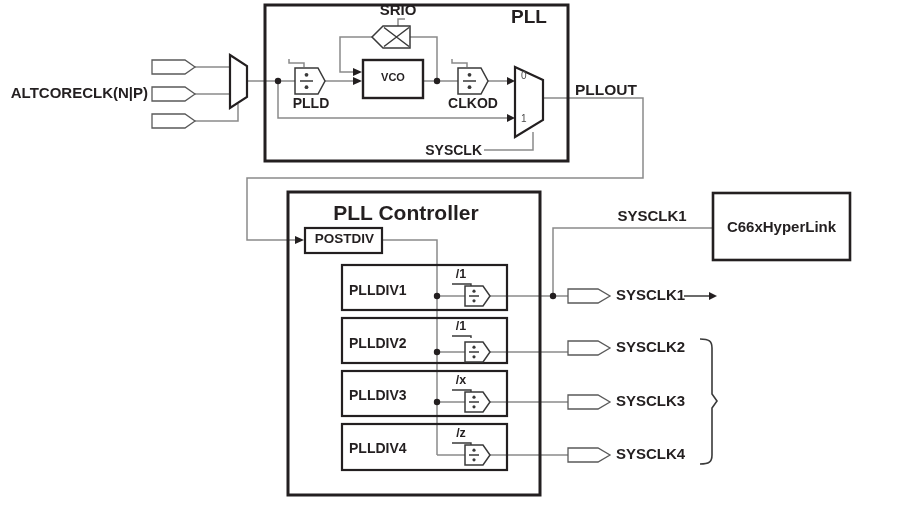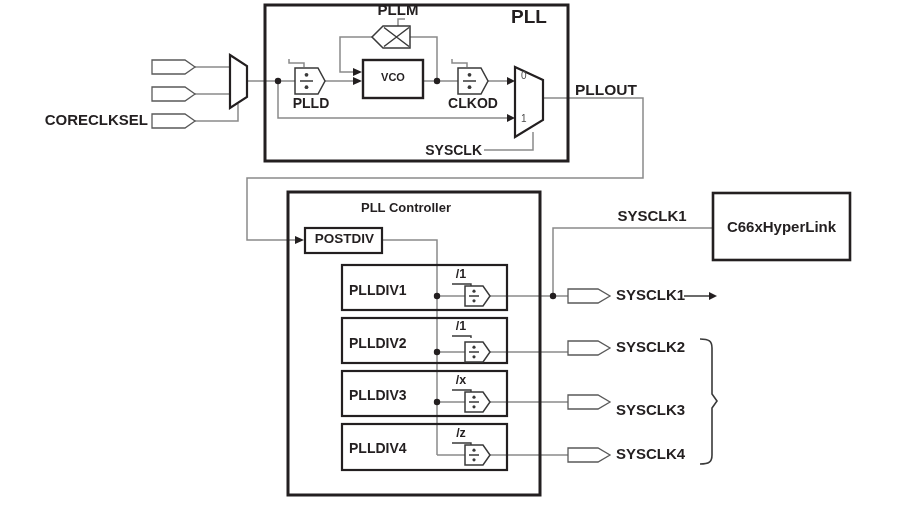--- a/index.html
+++ b/index.html
@@ -126,46 +126,46 @@
       <polygon points="353,77 353,85 362,81"></polygon>
       <polygon points="507,77 507,85 515,81"></polygon>
       <polygon points="507,114 507,122 515,118"></polygon>
       <polygon points="295,236 295,244 304,240"></polygon>
       <polygon points="709,292 709,300 717,296"></polygon>
     </g>
 
     <path d="M700,339 C709,339 712,341 712,348 L712,394 L717,401 L712,408 L712,455 C712,462 709,464 700,464" stroke="#3a3a3a" stroke-width="1.6" fill="none"></path>
   </svg>
 
-  <div class="lbl rt" style="left:0;width:148px;top:112px;font-size:15px;">CORECLKSEL</div>
+  <div class="lbl rt" style="left:0;width:148px;top:85px;font-size:15px;">ALTCORECLK(N|P)</div>
 
   <div class="lbl ctr" style="left:494px;top:7px;width:70px;font-size:19px;">PLL</div>
-  <div class="lbl ctr" style="left:368px;top:2px;width:60px;font-size:15px;">PLLM</div>
+  <div class="lbl ctr" style="left:368px;top:2px;width:60px;font-size:15px;">SRIO</div>
   <div class="lbl ctr" style="left:363px;top:71px;width:60px;font-size:11px;">VCO</div>
   <div class="lbl ctr" style="left:282px;top:96px;width:58px;font-size:14px;">PLLD</div>
   <div class="lbl ctr" style="left:444px;top:96px;width:58px;font-size:14px;">CLKOD</div>
   <div class="lbl rt" style="left:420px;top:143px;width:62px;font-size:14px;">SYSCLK</div>
   <div class="lbl muxnum" style="left:521px;top:70px;font-size:10px;">0</div>
   <div class="lbl muxnum" style="left:521px;top:113px;font-size:10px;">1</div>
   <div class="lbl ctr" style="left:570px;top:81px;width:72px;font-size:15.5px;">PLLOUT</div>
 
-  <div class="lbl ctr" style="left:288px;top:201px;width:236px;font-size:13px;">PLL Controller</div>
+  <div class="lbl ctr" style="left:288px;top:201px;width:236px;font-size:21px;">PLL Controller</div>
   <div class="lbl ctr" style="left:305px;top:232px;width:79px;font-size:13.5px;">POSTDIV</div>
   <div class="lbl" style="left:349px;top:283px;font-size:14px;">PLLDIV1</div>
   <div class="lbl" style="left:349px;top:336px;font-size:14px;">PLLDIV2</div>
   <div class="lbl" style="left:349px;top:388px;font-size:14px;">PLLDIV3</div>
   <div class="lbl" style="left:349px;top:441px;font-size:14px;">PLLDIV4</div>
   <div class="lbl ctr" style="left:449px;top:268px;width:24px;font-size:12.5px;">/1</div>
   <div class="lbl ctr" style="left:449px;top:320px;width:24px;font-size:12.5px;">/1</div>
   <div class="lbl ctr" style="left:449px;top:374px;width:24px;font-size:12.5px;">/x</div>
   <div class="lbl ctr" style="left:449px;top:427px;width:24px;font-size:12.5px;">/z</div>
 
   <div class="lbl" style="left:616px;top:287px;font-size:15px;">SYSCLK1</div>
   <div class="lbl" style="left:616px;top:339px;font-size:15px;">SYSCLK2</div>
-  <div class="lbl" style="left:616px;top:402px;font-size:15px;">SYSCLK3</div>
+  <div class="lbl" style="left:616px;top:393px;font-size:15px;">SYSCLK3</div>
   <div class="lbl" style="left:616px;top:446px;font-size:15px;">SYSCLK4</div>
 
   <div class="lbl ctr" style="left:612px;top:208px;width:80px;font-size:15px;">SYSCLK1</div>
   <div class="boxtext" style="left:713px;top:193px;width:137px;height:67px;font-size:15px;line-height:17px;">
     <span>C66x</span>
     <span>HyperLink</span>
   </div>
 
 
 

